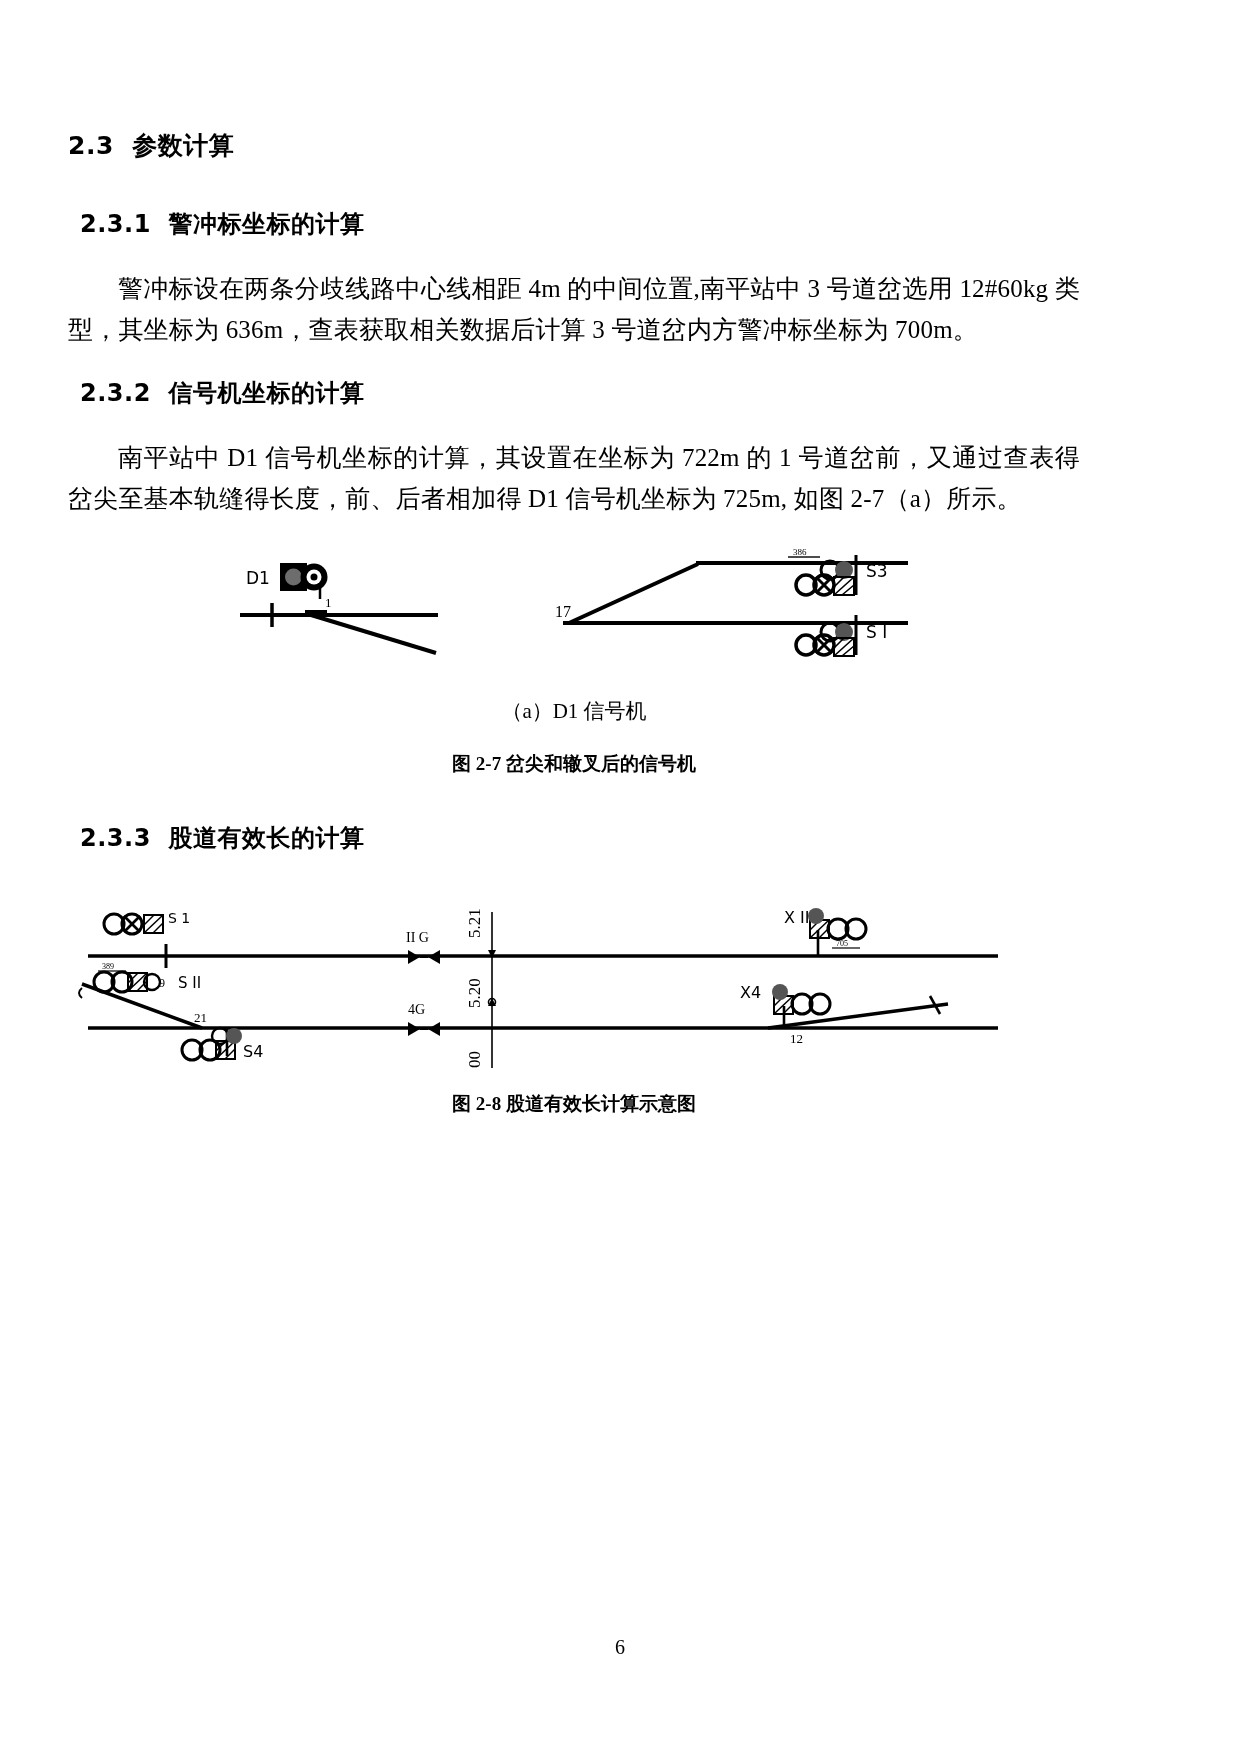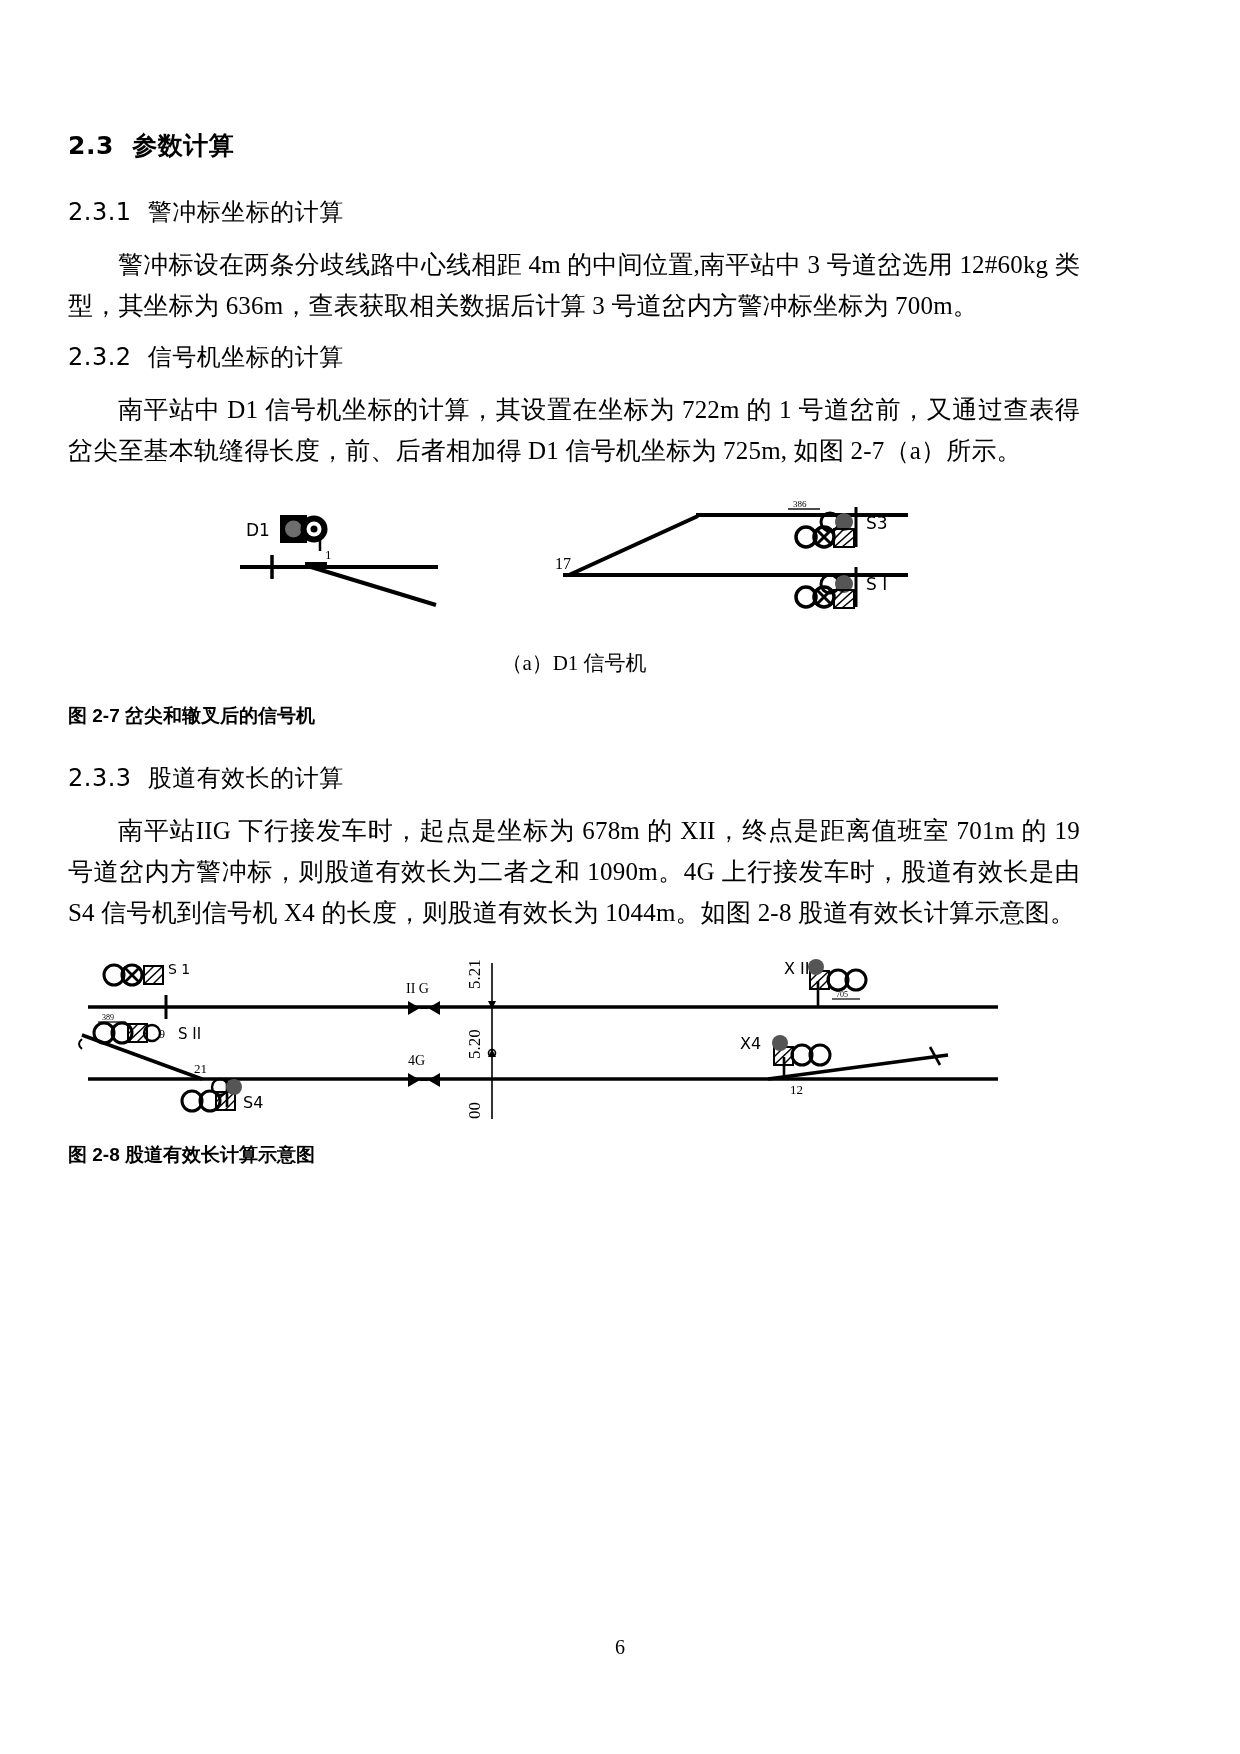--- a/index.html
+++ b/index.html
@@ -23,23 +23,23 @@
   h2.sec {
     font-family:"DejaVu Sans", sans-serif;
     font-weight:bold;
     font-size:25px;
     margin:0 0 0 0;
     letter-spacing:0.5px;
     line-height:1.3;
   }
   h3.sub {
     font-family:"DejaVu Sans", sans-serif;
-    font-weight:normal;
+    font-weight:bold;
     font-size:24px;
-    margin:0;
+    margin:12px;
     letter-spacing:0.5px;
     line-height:1.3;
   }
   .gap-a { height:34px; }
   .gap-c { height:16px; }
 
   
   p.body {
     font-family:"Liberation Serif", serif;
     font-size:25px;
@@ -50,22 +50,22 @@
     text-indent:2em;
     letter-spacing:0.2px;
   }
 
   
   .fig {
     position:relative;
     width:100%;
   }
   .figcap {
-    text-align:left;
-    font-family:Liberation Sans, sans-serif;
+    text-align:center;
+    font-family:Liberation Serif, serif;
     font-weight:bold;
     font-size:19px;
     margin-top:4px;
   }
   .subcaps {
     display:flex;
     width:100%;
   }
   .subcap {
     flex:1;
@@ -196,21 +196,20 @@
   </div>
 
   <div class="gap-a"></div>
 
   <h3 class="sub">
     <span>2.3.3</span>&nbsp;&nbsp;<span>股道有效长的计算</span>
   </h3>
 
   <div class="gap-c"></div>
 
-  <p class="body">南平站IIG 下行接发车时，起点是坐标为 678m 的 XII，终点是距离值班室 701m 的 19 号道岔内方警冲标，则股道有效长为二者之和 1090m。4G 上行接发车时，股道有效长是由 S4 信号机到信号机 X4 的长度，则股道有效长为 1044m。如图 2-8 股道有效长计算示意图。</p>
 
   <div class="fig" style="margin-top:14px;">
     <svg width="952" height="185" viewBox="0 0 952 185">
 
       <line x1="20" y1="60" x2="930" y2="60" stroke="#000" stroke-width="3.5"></line>
       <line x1="20" y1="132" x2="930" y2="132" stroke="#000" stroke-width="3.5"></line>
 
       <g>
         <circle cx="46" cy="28" r="10" fill="none" stroke="#000" stroke-width="3"></circle>
         <circle cx="64" cy="28" r="10" fill="none" stroke="#000" stroke-width="3"></circle>

